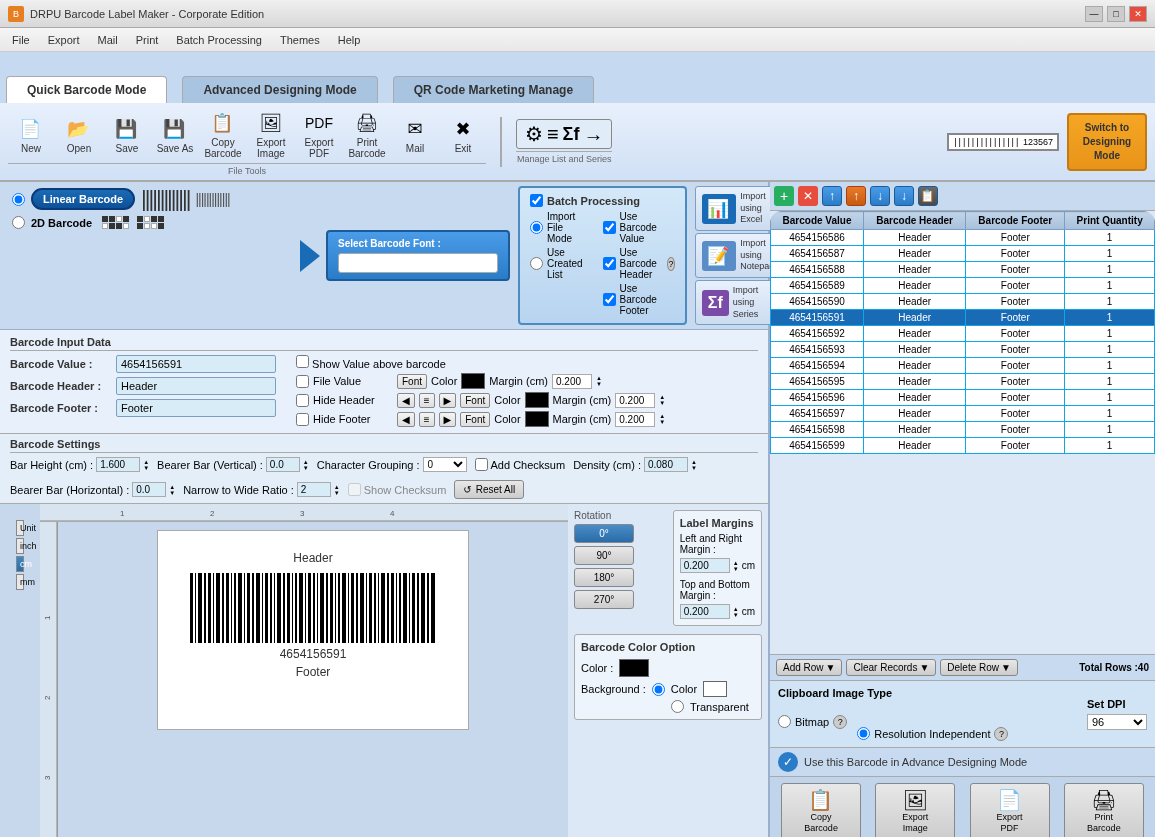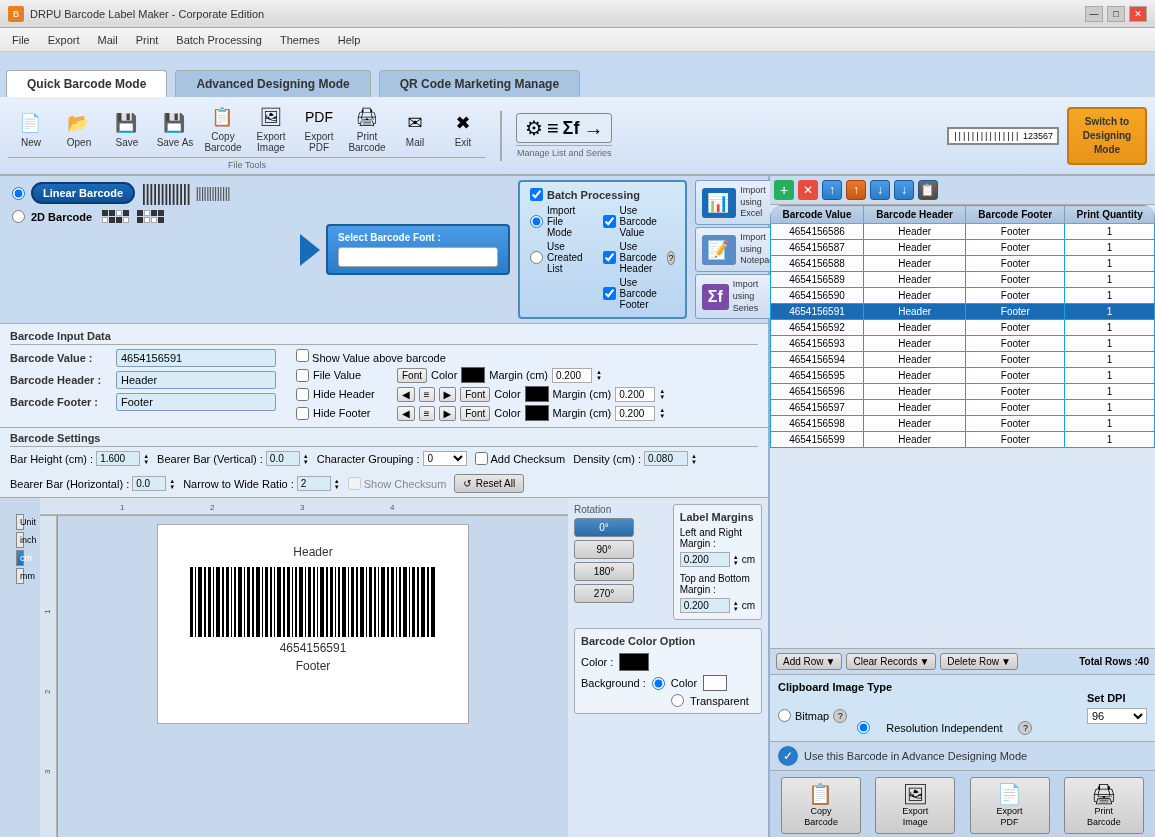--- a/index.html
+++ b/index.html
@@ -11,21 +11,21 @@
     .title-bar-text { font-size: 11px; color: #333; flex: 1; }
     .title-bar-controls { display: flex; gap: 4px; }
     .tb-btn { width: 18px; height: 16px; background: #ccc; border: 1px solid #aaa; display: flex; align-items: center; justify-content: center; font-size: 9px; cursor: pointer; }
     .tb-btn.close { background: #e74c3c; color: white; }
     
     
     .menu-bar { background: linear-gradient(to bottom, #f5f5f5, #e8e8e8); height: 24px; display: flex; align-items: center; padding: 0 4px; border-bottom: 1px solid #ccc; gap: 2px; }
     .menu-item { padding: 2px 8px; font-size: 11px; color: #333; cursor: pointer; border-radius: 2px; }
     
     
-    .main-tabs { display: flex; padding: 18px 6px 0; background: #c5d9f1; gap: 8px; align-items: center; }
+    .main-tabs { display: flex; padding: 24px 6px 0; background: #c5d9f1; gap: 15px; align-items: center; }
     .main-tab { padding: 6px 20px; border-radius: 4px 4px 0 0; font-size: 12px; font-weight: bold; cursor: pointer; border: 1px solid #aaa; border-bottom: none; }
     .main-tab.active { background: #ffffff; color: #333; }
     .main-tab.inactive { background: #a8c4e0; color: #333; }
     
     
     .toolbar { background: linear-gradient(to bottom, #e8f0fc, #d0e0f5); padding: 4px 8px; border-bottom: 2px solid #aaa; display: flex; align-items: center; gap: 6px; }
     .toolbar-btn { display: flex; flex-direction: column; align-items: center; width: 46px; cursor: pointer; padding: 2px; border-radius: 3px; }
     .toolbar-btn-icon { width: 28px; height: 28px; display: flex; align-items: center; justify-content: center; font-size: 18px; }
     .toolbar-btn-label { font-size: 10px; color: #333; text-align: center; }
     .toolbar-section { display: flex; flex-direction: column; align-items: center; }
@@ -719,21 +719,21 @@
     <div style="padding:6px 8px; background:#d0e4f5; border-top:1px solid #aaa;">
       <div style="display:flex; justify-content:space-between; align-items:center;">
         <div>
           <div style="font-size:11px; font-weight:bold; margin-bottom:4px;">Clipboard Image Type</div>
           <div style="display:flex; gap:10px;">
             <div style="display:flex; align-items:center; gap:4px;">
               <input type="radio" name="cliptype" style="">
               <span>Bitmap</span>
               <span style="background:#ccc;border:1px solid #888;border-radius:50%;width:14px;height:14px;display:inline-flex;align-items:center;justify-content:center;font-size:9px;cursor:pointer;">?</span>
             </div>
-            <div style="display:flex; align-items:center; gap:16px;margin-top:24px;">
+            <div style="display:flex; align-items:center; gap:4px;margin-top:24px;">
               <input type="radio" name="cliptype" checked="" style="">
               <span>Resolution Independent</span>
               <span style="background:#ccc;border:1px solid #888;border-radius:50%;width:14px;height:14px;display:inline-flex;align-items:center;justify-content:center;font-size:9px;cursor:pointer;">?</span>
             </div>
           </div>
         </div>
         <div>
           <div style="font-size:11px; font-weight:bold; margin-bottom:4px;">Set DPI</div>
           <select style="width:60px; font-size:11px;">
             <option>96</option><option>150</option><option>300</option>

